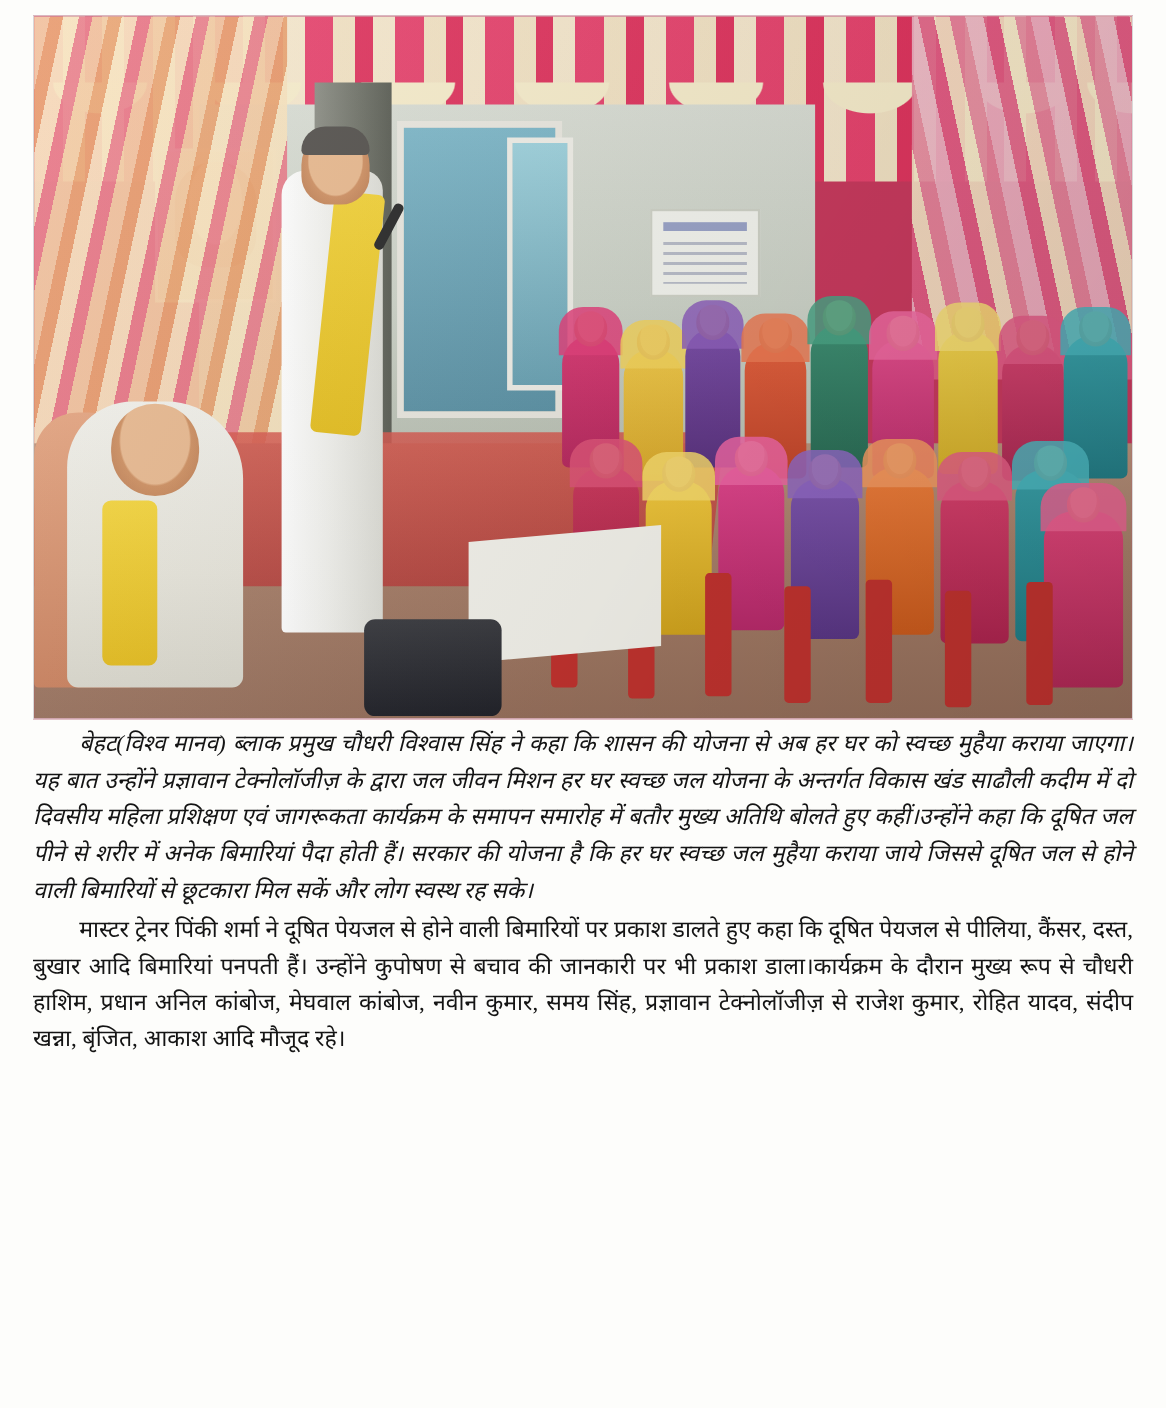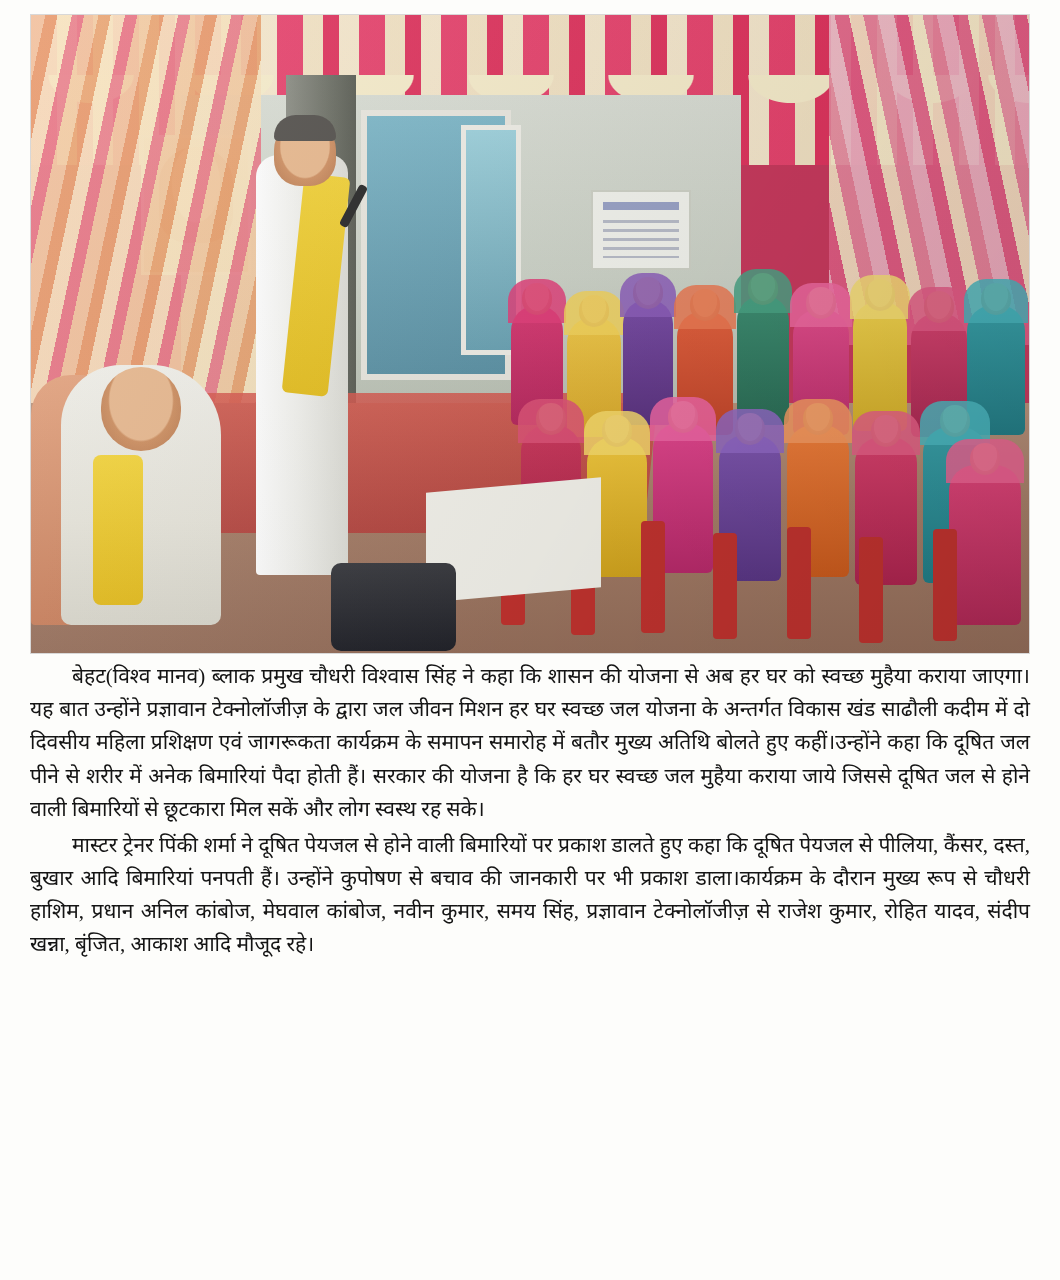--- a/index.html
+++ b/index.html
@@ -245,21 +245,21 @@
   }
 
   .body {
     margin-top: 6px;
     font-size: 21px;
     line-height: 1.58;
     text-align: justify;
     color: #141414;
   }
   .body p { margin: 0 0 3px 0; text-indent: 42px; }
-  .body p.first { text-indent: 42px; }
+  .body p.first { text-indent: 42px; font-style: italic; }
 </style>
 </head>
 <body>
 
 <div class="page">
 
   <div class="photo">
     <div class="photo-layer canopy"></div>
     <div class="photo-layer canopy-swags"></div>
     <div class="photo-layer wall"></div>

